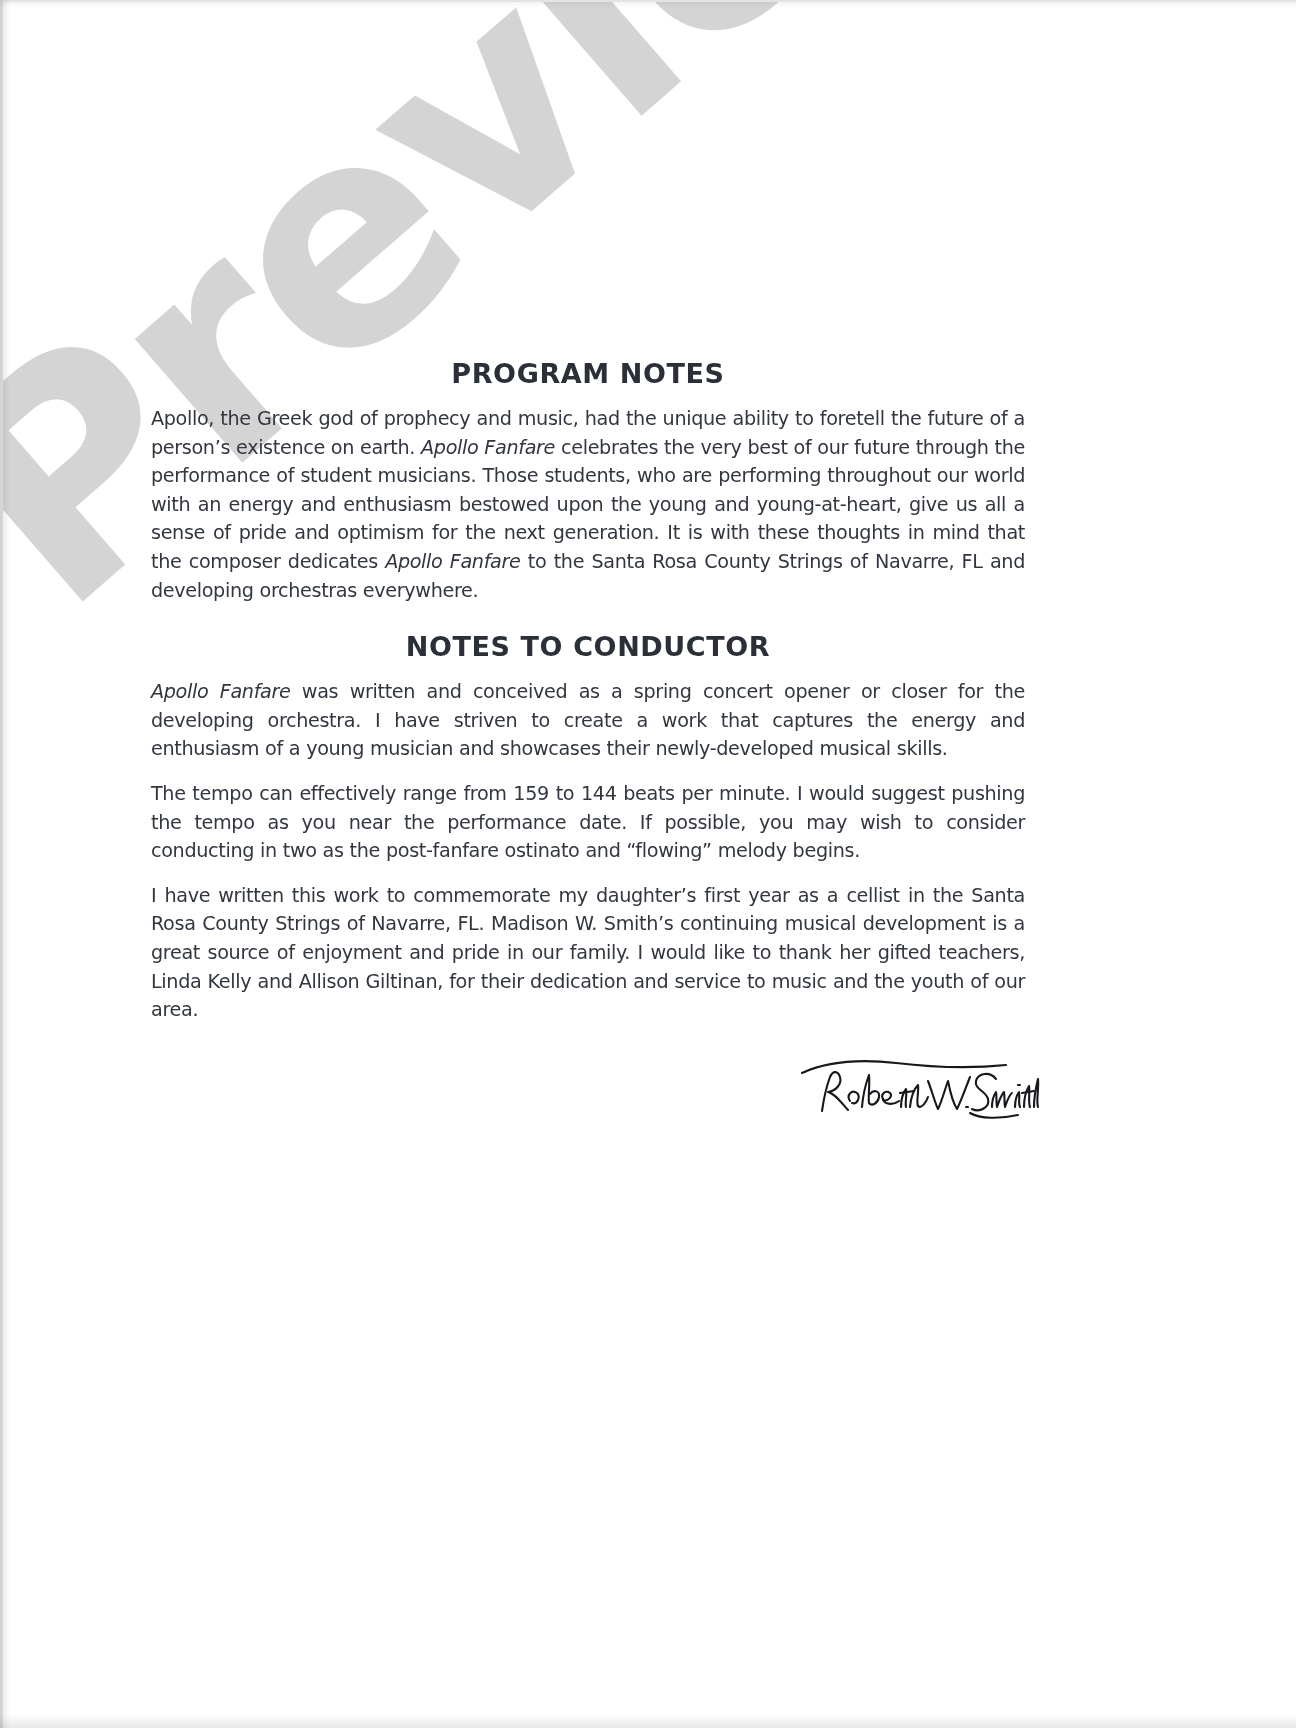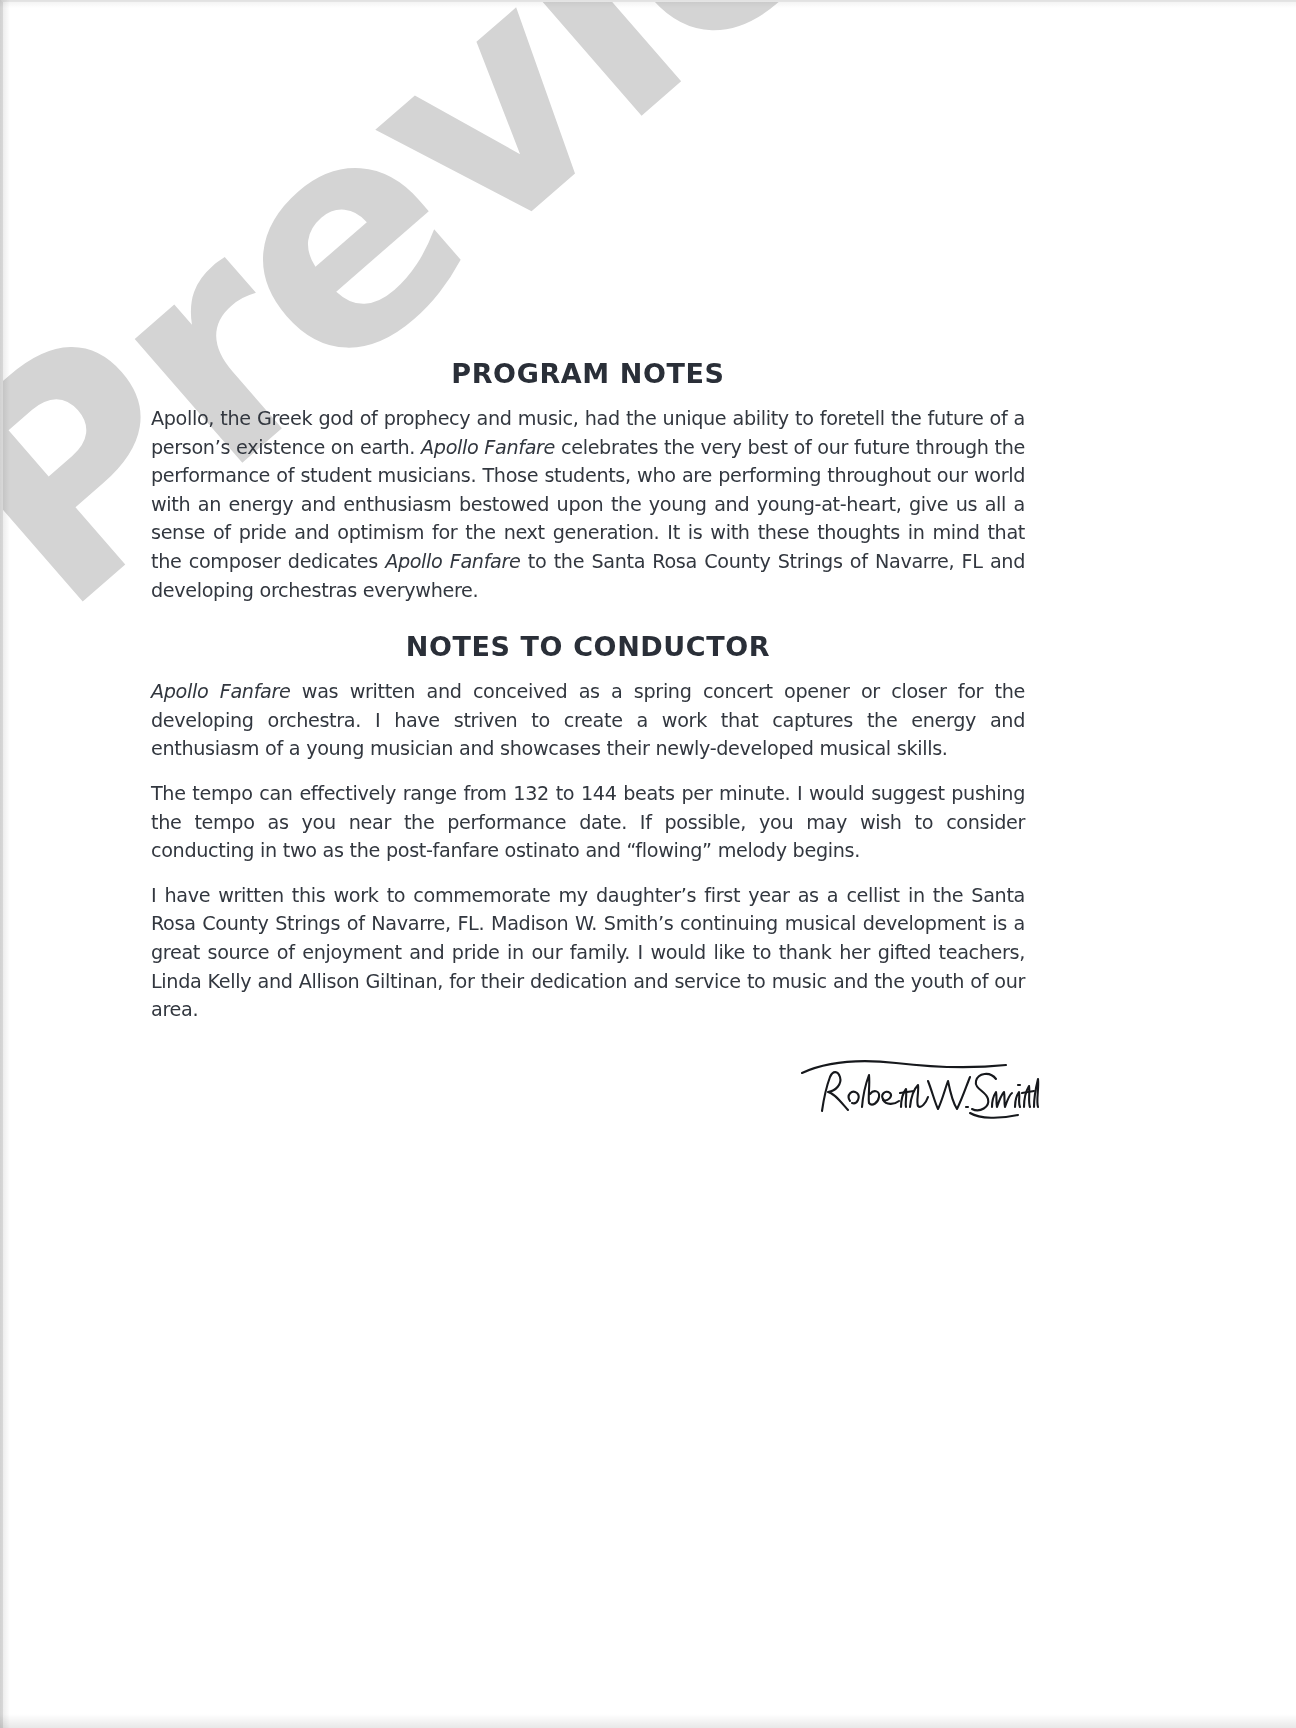--- a/index.html
+++ b/index.html
@@ -131,21 +131,21 @@
 
   <div class="content">
 
     <h1 class="section-heading">PROGRAM NOTES</h1>
 
     <p class="body-par">Apollo, the Greek god of prophecy and music, had the unique ability to foretell the future of a person’s existence on earth. <em>Apollo Fanfare</em> celebrates the very best of our future through the performance of student musicians. Those students, who are performing throughout our world with an energy and enthusiasm bestowed upon the young and young-at-heart, give us all a sense of pride and optimism for the next generation. It is with these thoughts in mind that the composer dedicates <em>Apollo Fanfare</em> to the Santa Rosa County Strings of Navarre, FL and developing orchestras everywhere.</p>
 
     <h1 class="section-heading second">NOTES TO CONDUCTOR</h1>
 
     <p class="body-par"><em>Apollo Fanfare</em> was written and conceived as a spring concert opener or closer for the developing orchestra. I have striven to create a work that captures the energy and enthusiasm of a young musician and showcases their newly-developed musical skills.</p>
-    <p class="body-par">The tempo can effectively range from 132 to 144 beats per minute. I would suggest pushing the tempo as you near the performance date. If possible, you may wish to consider conducting in two as the post-fanfare ostinato and “flowing” melody begins.</p>
+    <p class="body-par">The tempo can effectively range from 159 to 144 beats per minute. I would suggest pushing the tempo as you near the performance date. If possible, you may wish to consider conducting in two as the post-fanfare ostinato and “flowing” melody begins.</p>
     <p class="body-par">I have written this work to commemorate my daughter’s first year as a cellist in the Santa Rosa County Strings of Navarre, FL. Madison W. Smith’s continuing musical development is a great source of enjoyment and pride in our family. I would like to thank her gifted teachers, Linda Kelly and Allison Giltinan, for their dedication and service to music and the youth of our area.</p>
 
   </div>
 
   <div class="signature-wrap">
     <svg width="240" height="70" viewBox="0 0 240 70" xmlns="http://www.w3.org/2000/svg" aria-hidden="true">
       <g fill="none" stroke="#16181c" stroke-width="2.1" stroke-linecap="round" stroke-linejoin="round">
 
         <path d="M2 18 C 28 6, 60 4, 96 8 C 130 12, 168 14, 206 10"></path>
 

